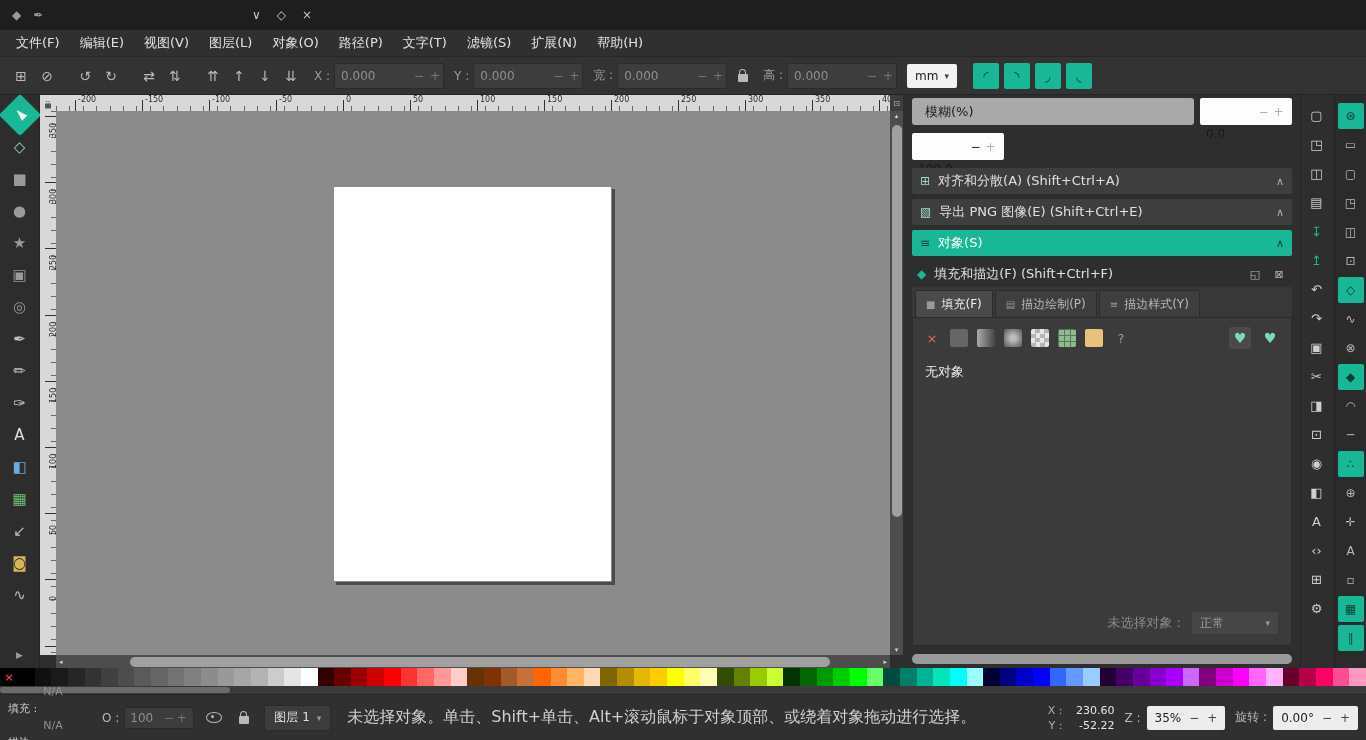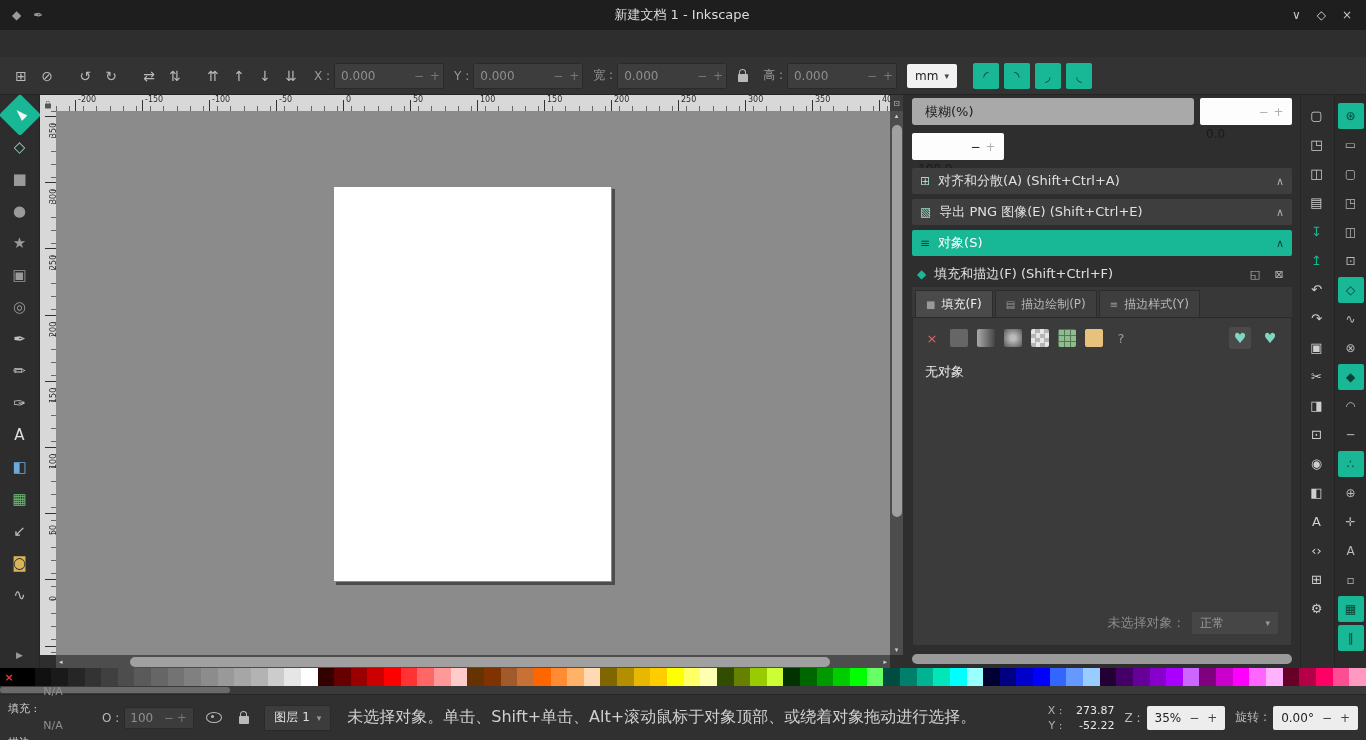--- a/index.html
+++ b/index.html
@@ -201,28 +201,39 @@
 </head>
 <body>
 
 <div class="app">
 
   <div class="titlebar">
     <div class="tb-left">
       <span>◆</span>
       <span>✒</span>
     </div>
-    <div class="tb-title">新建文档 1 - Inkscape</div>
     <div class="tb-controls">
       <span class="wc">∨</span>
       <span class="wc">◇</span>
       <span class="wc">×</span>
     </div>
   </div>
 
+  <div class="menubar" id="menubar-items">
+      <div class="menu-item">文件(F)</div>
+      <div class="menu-item">编辑(E)</div>
+      <div class="menu-item">视图(V)</div>
+      <div class="menu-item">图层(L)</div>
+      <div class="menu-item">对象(O)</div>
+      <div class="menu-item">路径(P)</div>
+      <div class="menu-item">文字(T)</div>
+      <div class="menu-item">滤镜(S)</div>
+      <div class="menu-item">扩展(N)</div>
+      <div class="menu-item">帮助(H)</div>
+    </div>
 
   <div class="toolcontrols">
     <span class="tc-group" id="tc-left">
         <span class="tc-icon">⊞</span>
         <span class="tc-icon">⊘</span>
         <span class="tc-icon gap">↺</span>
         <span class="tc-icon">↻</span>
         <span class="tc-icon gap">⇄</span>
         <span class="tc-icon">⇅</span>
         <span class="tc-icon gap">⇈</span>
@@ -521,21 +532,21 @@
       <span class="icon-lock"></span>
     </span>
     <span class="layer-select">
       <span>图层 1</span>
       <span class="ua">▾</span>
     </span>
     <div class="sb-message">未选择对象。单击、Shift+单击、Alt+滚动鼠标于对象顶部、或绕着对象拖动进行选择。</div>
     <div class="coords">
       <div class="row">
         <span class="cl">X :</span>
-        <span class="cv">273.87</span>
+        <span class="cv">230.60</span>
       </div>
       <div class="row">
         <span class="cl">Y :</span>
         <span class="cv">-52.22</span>
       </div>
     </div>
     <div class="z-block">
       <span class="sb-lbl">Z :</span>
       <span class="light-input">
         <span>35%</span>

